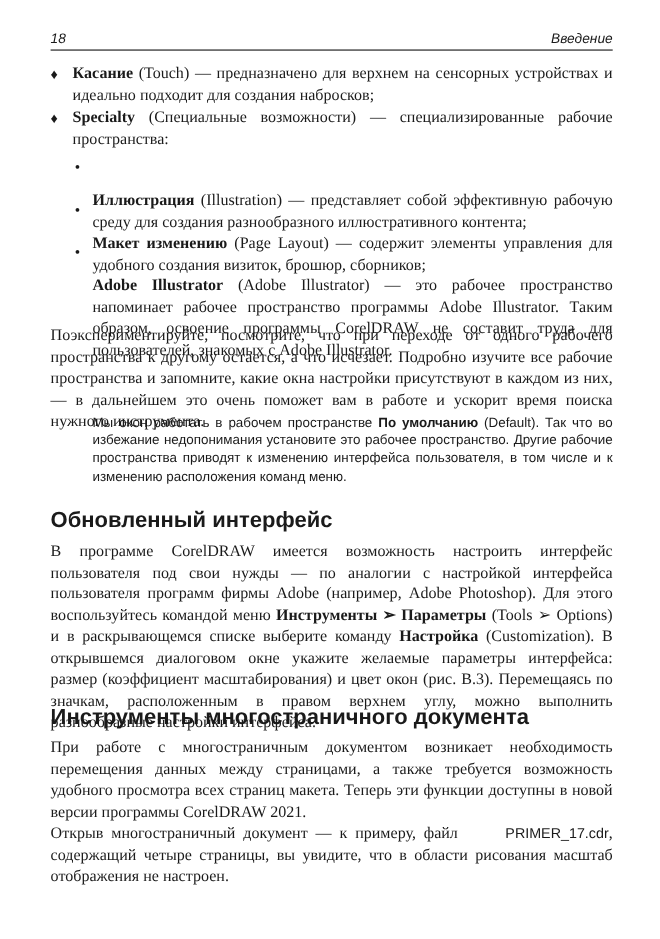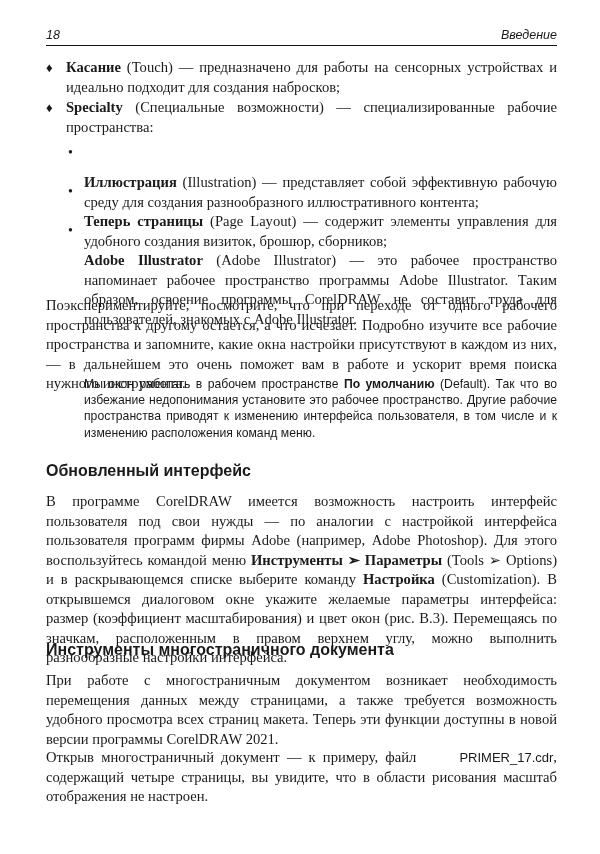--- a/index.html
+++ b/index.html
@@ -19,51 +19,51 @@
   .l1 { position: absolute; left: 0; width: 511px; }
   .l1 .bullet { position: absolute; left: 0; top: 0; font-size: 13px; }
   .l1 .txt { margin-left: 20px; }
   .l2 { position: absolute; left: 22px; width: 489px; }
   .l2 .bullet { position: absolute; left: 0; top: 0; font-size: 14px; }
   .l2 .txt { margin-left: 16px; margin-top: 30px; }
   .note { position: absolute; left: 38px; width: 473px; font-family: "Liberation Sans", sans-serif; }
   .note .ttl { font-size: 13px; font-weight: bold; font-style: italic; letter-spacing: 0.3px; margin-bottom: 1px; }
   .note .ttl .sc { font-size: 10.5px; }
   .note .ntxt { font-size: 12.2px; line-height: 16.2px; text-align: justify; }
-  .h2 { position: absolute; left: 0; font-family: "Liberation Sans", sans-serif; font-weight: bold; font-size: 16px; color: #1a1a1a; }
+  .h2 { position: absolute; left: 0; font-family: "Liberation Sans", sans-serif; font-weight: bold; font-size: 20px; color: #1a1a1a; }
   p { margin: 0; }
 </style>
 </head>
 <body>
 
 <div class="page">
 
   <div class="running-header">
     <span class="pnum">18</span>
     <span class="chap">Введение</span>
   </div>
 
   <div class="l1 body-text" style="top:58px;">
     <span class="bullet">♦</span>
-    <p class="txt"><b>Касание</b><span> (Touch) — предназначено для работы на сенсорных устройствах и идеально подходит для создания набросков;</span></p>
+    <p class="txt"><b>Касание</b><span> (Touch) — предназначено для верхнем на сенсорных устройствах и идеально подходит для создания набросков;</span></p>
   </div>
 
   <div class="l1 body-text" style="top:98px;">
     <span class="bullet">♦</span>
     <p class="txt"><b>Specialty</b><span> (Специальные возможности) — специализированные рабочие пространства:</span></p>
   </div>
 
   <div class="l2 body-text" style="top:143px;">
     <span class="bullet">•</span>
     <p class="txt"><b>Иллюстрация</b><span> (Illustration) — представляет собой эффективную рабочую среду для создания разнообразного иллюстративного контента;</span></p>
   </div>
 
   <div class="l2 body-text" style="top:182px;">
     <span class="bullet">•</span>
-    <p class="txt"><b>Теперь страницы</b><span> (Page Layout) — содержит элементы управления для удобного создания визиток, брошюр, сборников;</span></p>
+    <p class="txt"><b>Макет изменению</b><span> (Page Layout) — содержит элементы управления для удобного создания визиток, брошюр, сборников;</span></p>
   </div>
 
   <div class="l2 body-text" style="top:221px;">
     <span class="bullet">•</span>
     <p class="txt"><b>Adobe Illustrator</b><span> (Adobe Illustrator) — это рабочее пространство напоминает рабочее пространство программы Adobe Illustrator. Таким образом, освоение программы CorelDRAW не составит труда для пользователей, знакомых с Adobe Illustrator.</span></p>
   </div>
 
   <p class="block body-text" style="top:296px;">Поэкспериментируйте, посмотрите, что при переходе от одного рабочего пространства к другому остается, а что исчезает. Подробно изучите все рабочие пространства и запомните, какие окна настройки присутствуют в каждом из них, — в дальнейшем это очень поможет вам в работе и ускорит время поиска нужного инструмента.</p>
 
   <div class="note" style="top:376px;">

